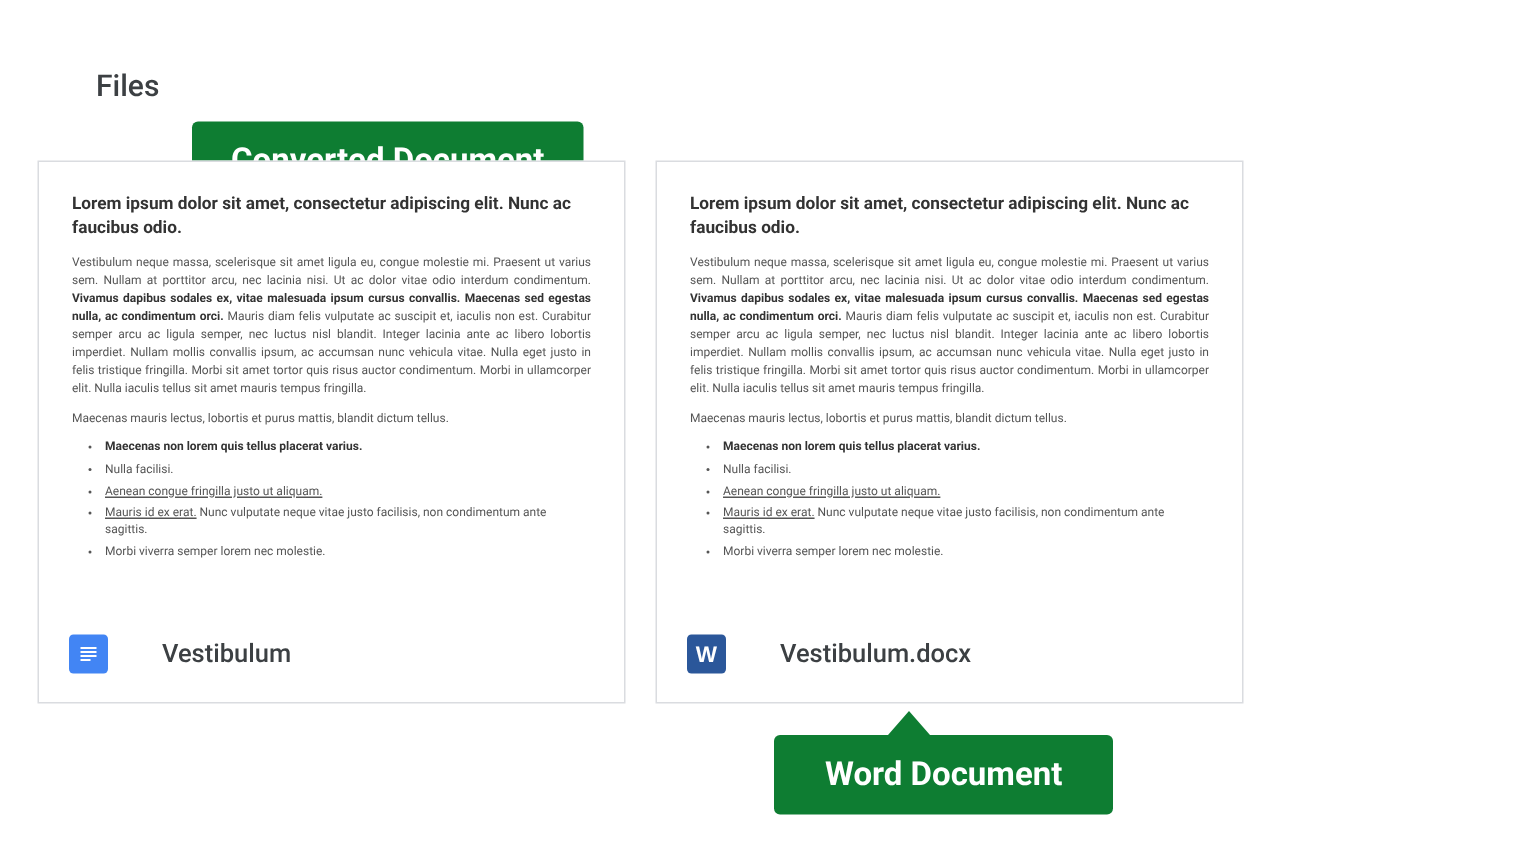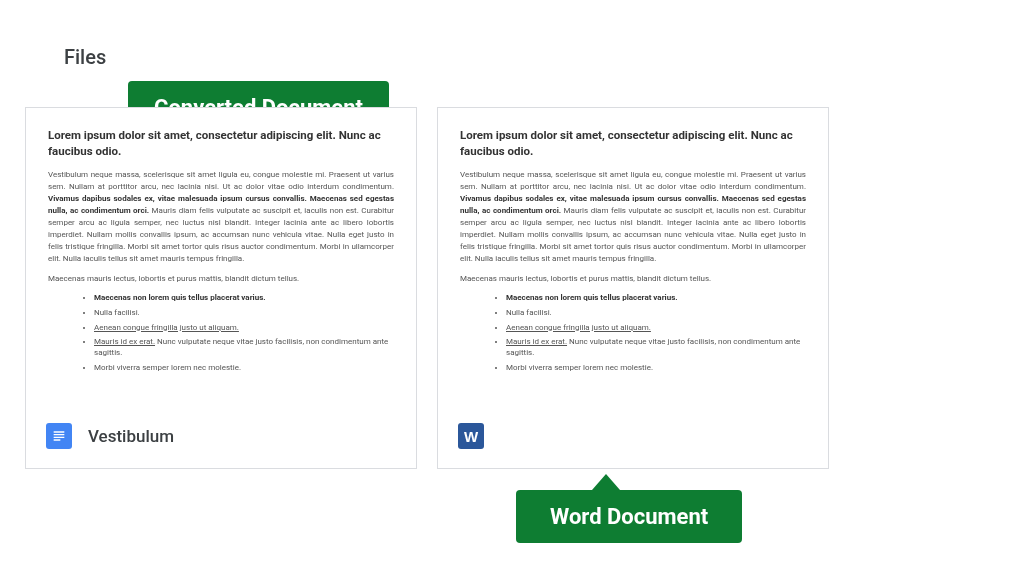--- a/index.html
+++ b/index.html
@@ -104,29 +104,29 @@
     margin-bottom: 8px;
     text-align: justify;
   }
   .doc-para .b { font-weight: 700; color: #333; }
   .doc-list {
     list-style: disc;
     padding-left: 22px;
     font-size: 8px;
     color: #555;
   }
-  .doc-list li { margin-bottom: 4px; line-height: 1.35; margin-left: 24px; }
+  .doc-list li { margin-bottom: 4px; line-height: 1.35; }
   .doc-list .b { font-weight: 700; color: #333; }
   .doc-list .u { text-decoration: underline; }
   .card-footer {
     height: 64px;
     display: flex;
     align-items: center;
     padding: 0 20px;
-    gap: 16px;
+    gap: 36px;
   }
   .file-icon {
     width: 26px;
     height: 26px;
     border-radius: 3px;
     display: flex;
     align-items: center;
     justify-content: center;
   }
   .file-icon.docs {
@@ -192,18 +192,19 @@
         <li><span class="b">Maecenas non lorem quis tellus placerat varius.</span></li>
         <li>Nulla facilisi.</li>
         <li><span class="u">Aenean congue fringilla justo ut aliquam.</span></li>
         <li><span class="u">Mauris id ex erat.</span><span> Nunc vulputate neque vitae justo facilisis, non condimentum ante sagittis.</span></li>
         <li>Morbi viverra semper lorem nec molestie.</li>
       </ul>
       <div class="preview-fade"></div>
     </div>
     <div class="card-footer">
       <div class="file-icon word">W</div>
+      <div class="file-name">Vestibulum.docx</div>
     </div>
   </div>
 
 </div>
 
 <div class="callout-bottom">Word Document</div>
 
 </body></html>

